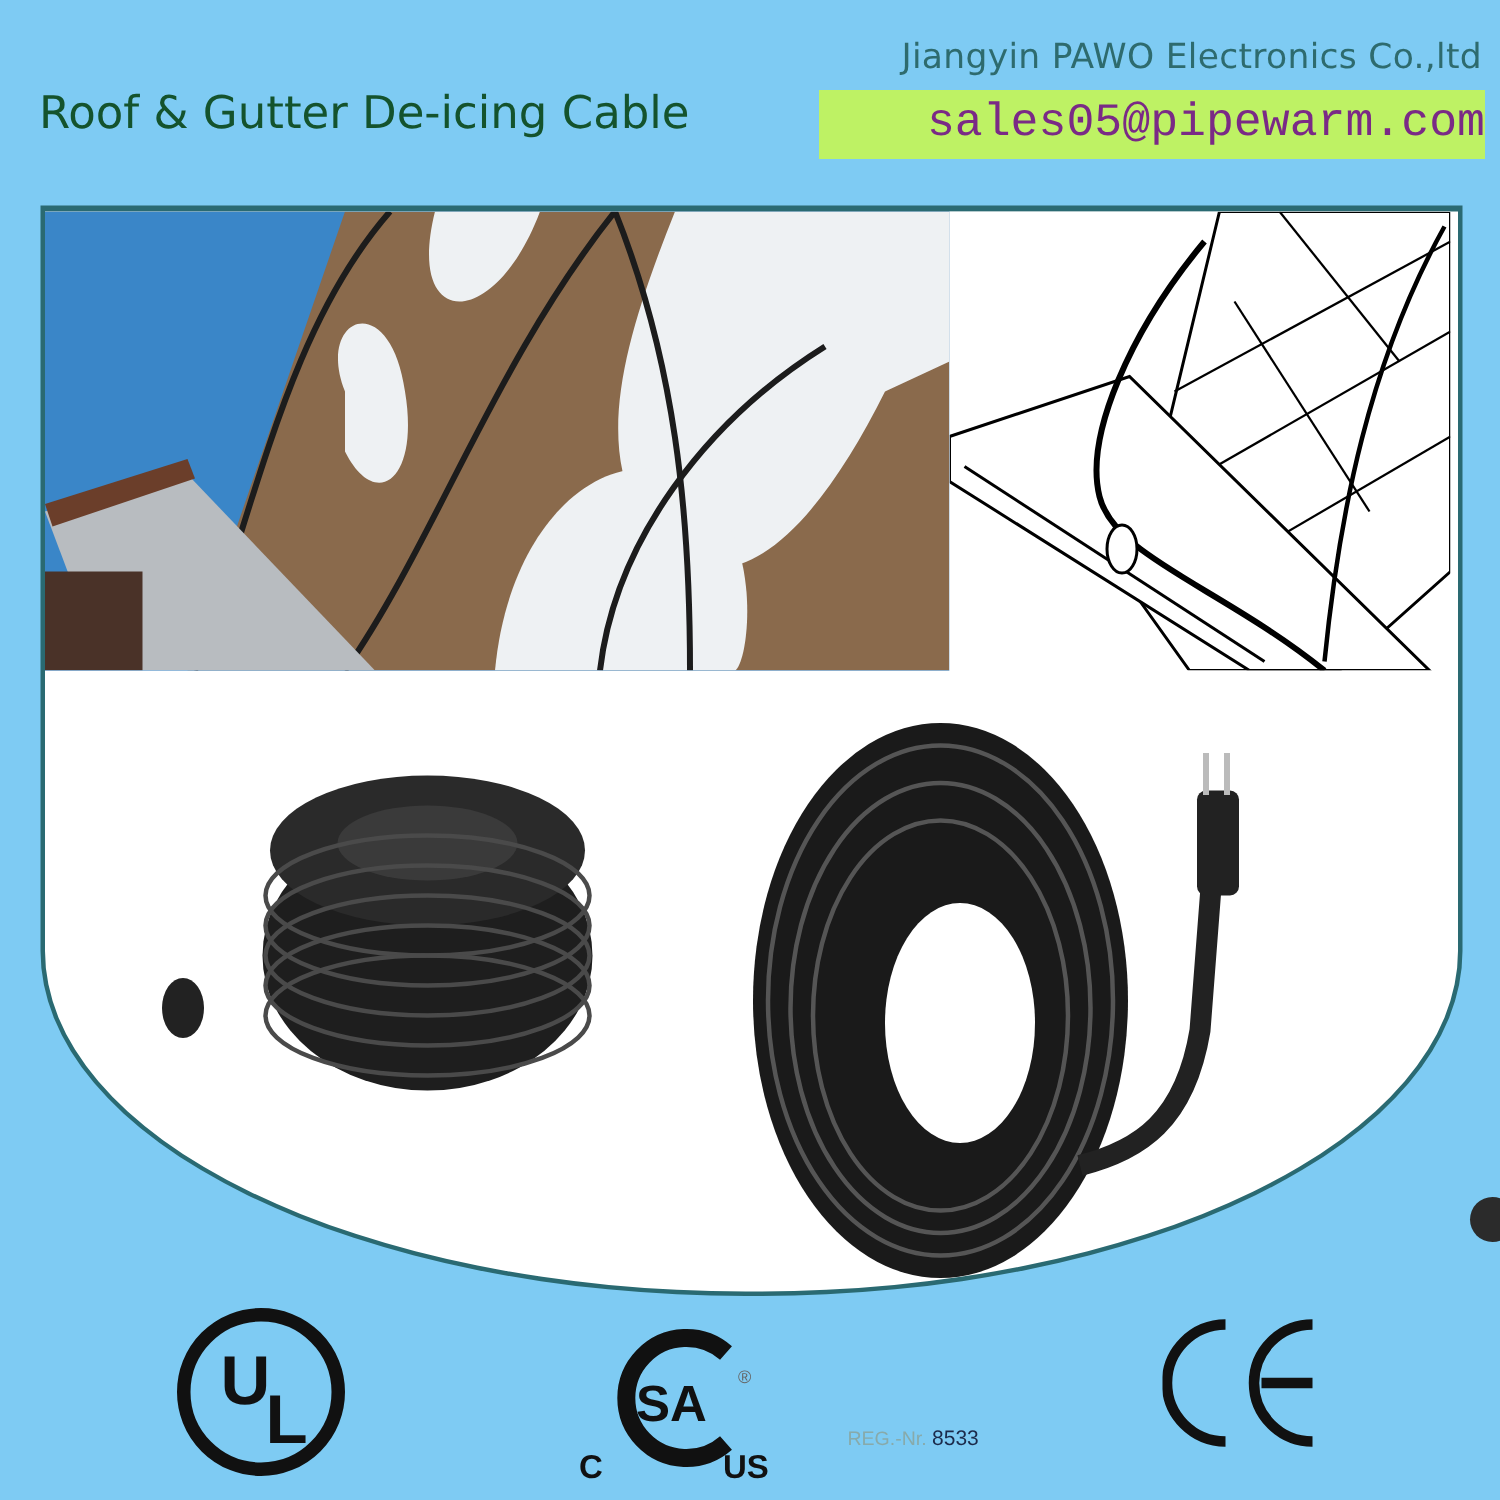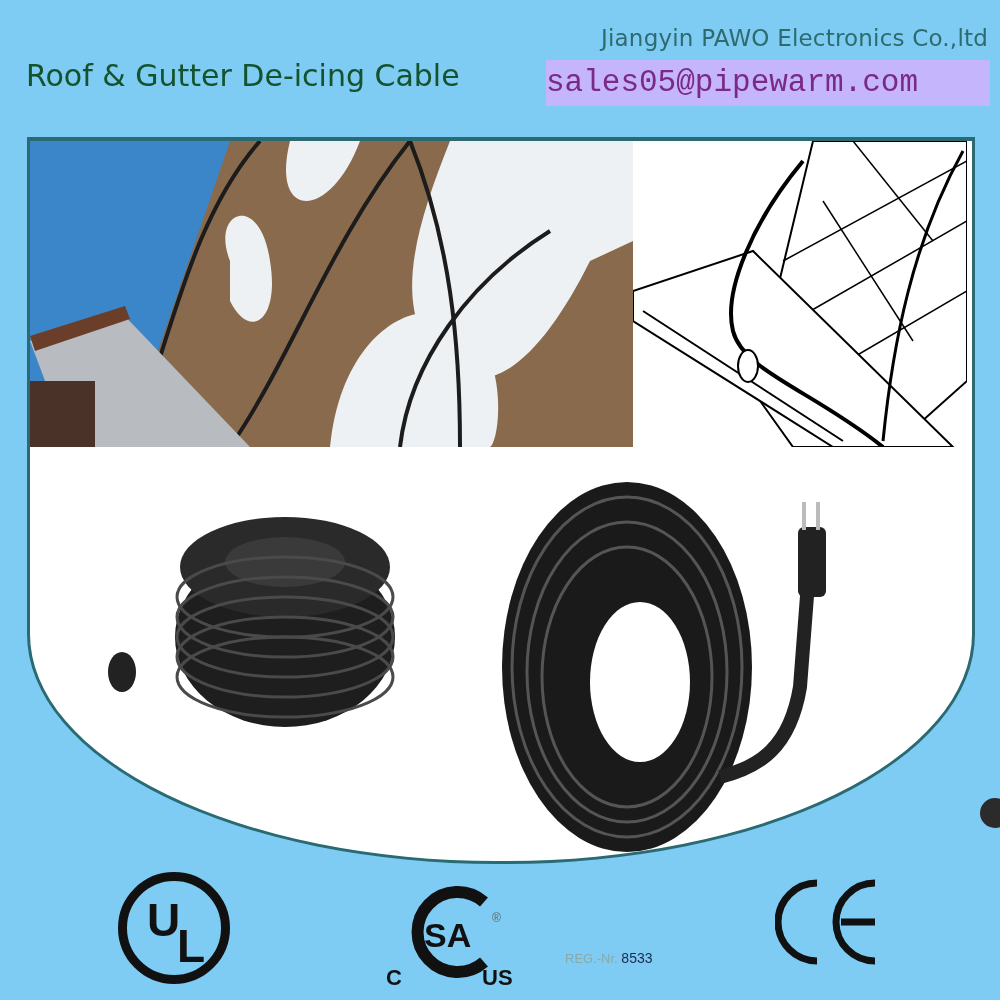--- a/index.html
+++ b/index.html
@@ -1,19 +1,19 @@
 <!DOCTYPE html>
 <html><head>
 <meta charset="utf-8">
 <style>
   html, body { margin:0; padding:0; }
   body { width:1000px; height:1000px; background:#7ecbf3; position:relative; overflow:hidden; font-family:"DejaVu Sans", sans-serif; }
   .company { position:absolute; top:12px; right:12px; font-size:23px; color:#2e6b6e; letter-spacing:0.2px;margin-top:13px; }
   .headline { position:absolute; top:58px; left:26px; font-size:30px; color:#14532d; }
-  .email { position:absolute; top:60px; left:546px; width:444px; height:46px; background:#c4b5fd; color:#7a2a86; font-family:"Liberation Mono", "DejaVu Sans Mono", monospace; font-size:31px; line-height:46px; text-align:left; }
+  .email { position:absolute; top:60px; left:546px; width:444px; height:46px; background:#bef264; color:#7a2a86; font-family:"Liberation Mono", "DejaVu Sans Mono", monospace; font-size:31px; line-height:46px; text-align:right; }
   .frame { position:absolute; top:137px; left:27px; width:942px; height:720px; border:3px solid #2a6a72; border-top-width:4px; background:#fff; border-radius:0 0 470px 470px / 0 0 230px 230px; overflow:hidden; }
   .photo { position:absolute; left:0; top:0; width:603px; height:306px; overflow:hidden; background:#3a86c8; }
   .drawing { position:absolute; left:603px; top:0; width:334px; height:306px; background:#fff; overflow:hidden; }
   .products { position:absolute; left:0; top:306px; width:100%; height:414px; }
   .certs { position:absolute; top:862px; left:0; width:1000px; height:138px; }
   .cert { position:absolute; }
   .ul { left:118px; top:10px; width:112px; height:112px; border:9px solid #111; border-radius:50%; box-sizing:border-box; }
   .ul span { position:absolute; font-family:"Liberation Sans", sans-serif; font-weight:bold; font-size:46px; color:#111; }
   .csa { left:340px; top:15px; width:140px; height:110px;margin-left:44px; }
   .vde { left:555px; top:5px; width:140px; height:120px; }

